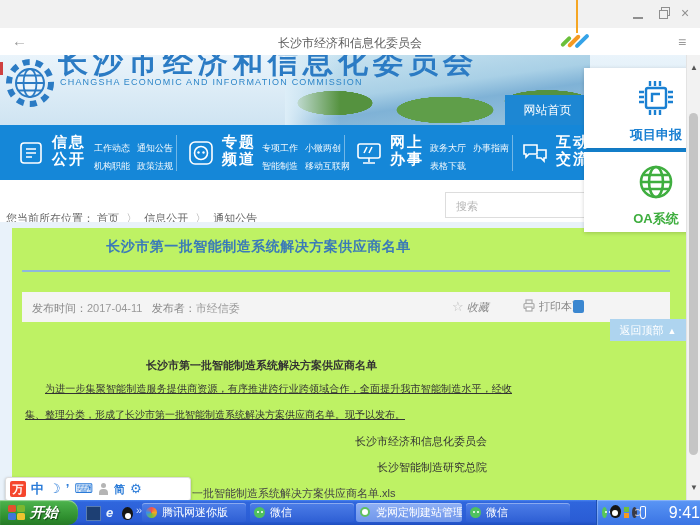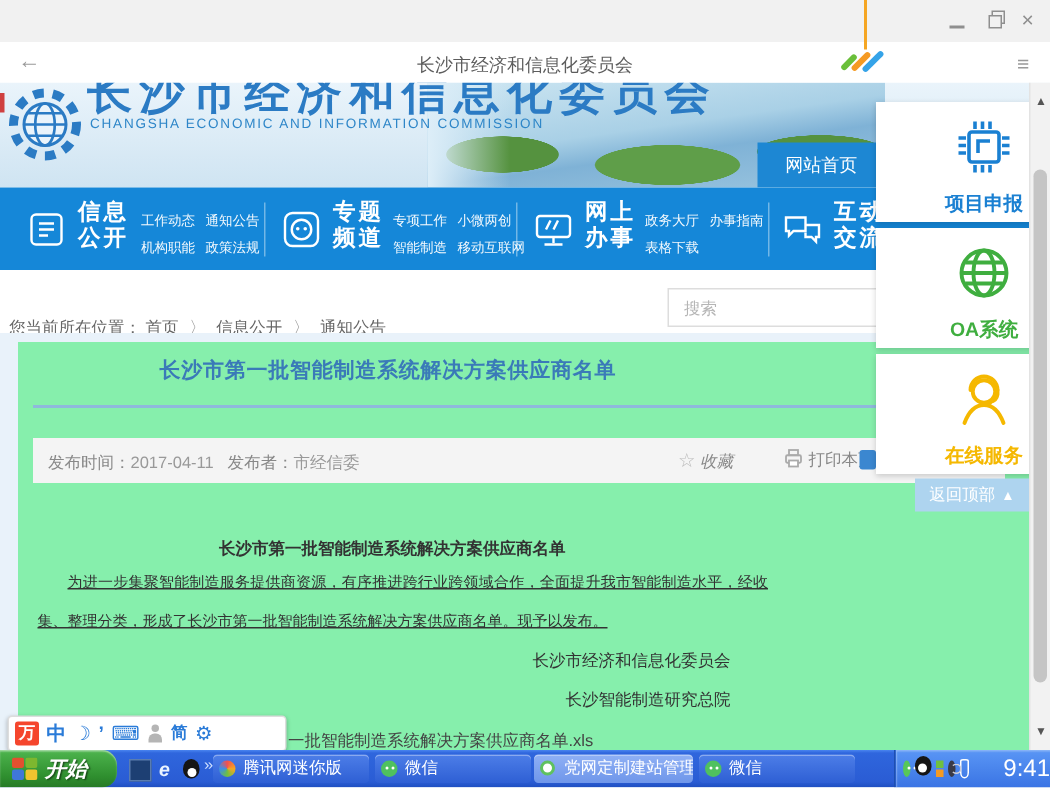--- a/index.html
+++ b/index.html
@@ -61,21 +61,21 @@
   .crumb-link{color:#666;cursor:pointer;}
   .crumb-sep{color:#999;margin:0 4px;}
   #search-box{left:445px;top:12px;width:203px;height:24px;border:1px solid #ddd;background:#fff;}
   #search-input{border:0;outline:0;width:190px;height:22px;margin:1px 0 0 8px;font-size:11px;color:#333;background:transparent;}
   #search-input::placeholder{color:#b5b5b5;}
   #search-btn{left:650px;top:12px;width:36px;height:26px;background:#f7b500;cursor:pointer;z-index:20;}
   #search-btn svg{margin:6px 0 0 12px;}
 
   
   #page-bg{left:0;top:222px;width:700px;height:278px;background:#e9f2fa;}
-  #card{left:12px;top:228px;width:674px;height:272px;background:#86efac;}
+  #card{left:12px;top:228px;width:674px;height:272px;background:#bef264;}
   #art-title{left:10px;top:10px;width:473px;text-align:center;color:#3a7ab8;font-weight:bold;font-size:14px;letter-spacing:.5px;}
   #art-hr{left:10px;top:42px;width:648px;height:2px;background:#8fb8dc;}
   #meta-bar{left:10px;top:64px;width:648px;height:30px;background:#f4f4f4;}
   #meta-left{position:absolute;left:10px;top:9px;font-size:11px;color:#999;white-space:nowrap;}
   #meta-left b{font-weight:normal;color:#888;}
   .meta-act{position:absolute;top:7px;font-size:11px;color:#888;cursor:pointer;white-space:nowrap;}
   #act-fav{left:430px;font-style:italic;}
   #act-print{left:500px;}
   .star-g{color:#bbb;font-size:13px;margin-right:3px;}
   #act-share{left:551px;top:8px;width:11px;height:13px;background:#3b87d0;border-radius:2px;cursor:pointer;}
@@ -298,32 +298,20 @@
   <div class="side-card" id="sc2">
     <svg width="44" height="44" viewBox="0 0 44 44">
       <g fill="none" stroke="#3fae3f" stroke-width="2.6">
         <circle cx="22" cy="22" r="15"></circle>
         <ellipse cx="22" cy="22" rx="7" ry="15"></ellipse>
         <path d="M7.5 22h29M9.5 15h25M9.5 29h25"></path>
       </g>
     </svg>
     <div class="side-label">OA系统</div>
   </div>
-  <div class="side-card" id="sc3">
-    <svg width="44" height="44" viewBox="0 0 44 44">
-      <g fill="none" stroke="#f5b800" stroke-width="2.6" stroke-linecap="round">
-        <circle cx="22" cy="17" r="7.5"></circle>
-        <path d="M9 38q4.5-12 13-12t13 12"></path>
-        <path d="M13 16a9 9 0 0 1 18 0"></path>
-        <path d="M31 16v3a6 6 0 0 1-5 5"></path>
-      </g>
-      <circle cx="25.5" cy="24.3" r="1.8" fill="#f5b800"></circle>
-    </svg>
-    <div class="side-label">在线服务</div>
-  </div>
   <div class="abs" id="back-top"><span>返回顶部</span><span class="tri">▲</span></div>
 
   <div class="abs" id="scrollbar">
     <span id="sb-up">▲</span>
     <span id="sb-thumb"></span>
     <span id="sb-down">▼</span>
   </div>
 
   <div class="abs" id="ime">
     <span class="ime-b" id="ime-logo">万</span>

